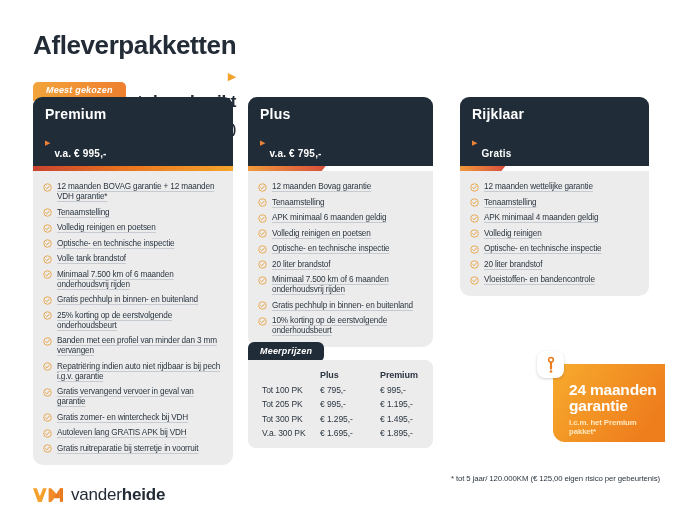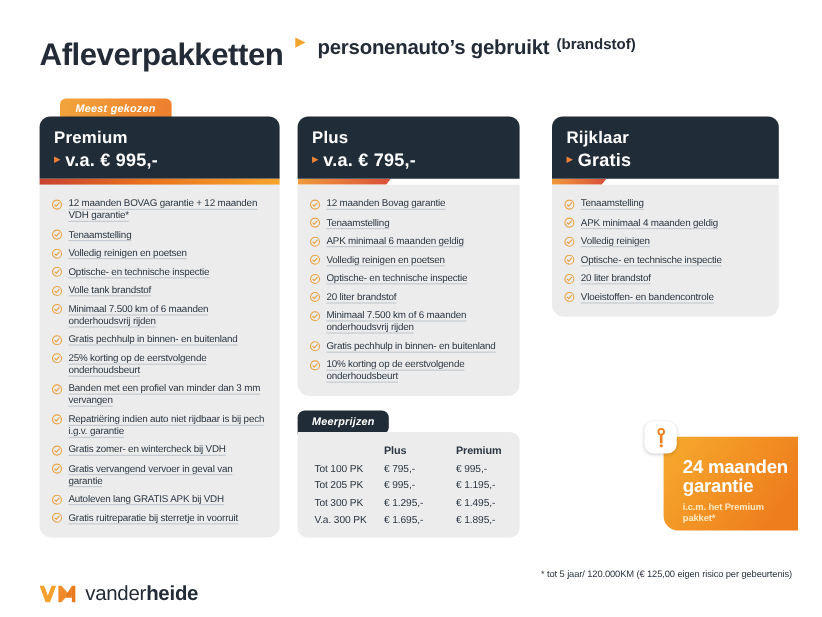--- a/index.html
+++ b/index.html
@@ -3,41 +3,41 @@
 <meta charset="utf-8">
 <style>
   html,body{margin:0;padding:0;}
   body{
     width:685px;height:514px;background:#ffffff;position:relative;overflow:hidden;
     font-family:"Liberation Sans", sans-serif;color:#2B3642;
   }
   .page{position:absolute;inset:0;}
 
   
-  .hdr{position:absolute;left:33px;top:30px;display:flex;align-items:flex-start;gap:10px;white-space:nowrap;}
+  .hdr{position:absolute;left:33px;top:30px;display:flex;align-items:flex-end;gap:10px;white-space:nowrap;flex-direction:column;}
   .hdr h1{margin:0;font-size:26px;font-weight:bold;letter-spacing:-.4px;color:#222B36;}
   .hdr .tri{color:#F2A32C;font-size:11px;line-height:1;}
   .hdr .sub{font-size:17px;font-weight:bold;color:#222B36;letter-spacing:-.2px;}
   .hdr .sub-note{font-size:12.5px;font-weight:bold;color:#222B36;margin-left:-4px;}
 
   
   .badge{
-    position:absolute;left:50px;top:82px;padding:3px 13px 6px;
+    position:absolute;left:33px;top:82px;padding:3px 13px 6px;
     background:linear-gradient(90deg,#F2A43B,#EE7F2E);
     color:#fff;font-size:9px;font-weight:bold;font-style:italic;
     border-radius:5px 5px 0 0;letter-spacing:.2px;
   }
 
   
   .card{position:absolute;top:97px;}
   .card-head{background:#202C38;border-radius:9px 9px 0 0;padding:9px 12px 7px;color:#fff;}
   .card-title{font-size:14px;font-weight:bold;letter-spacing:.2px;}
   .price-row{display:flex;align-items:center;gap:4px;margin-top:3px;}
   .arrow-sm{color:#EE8338;font-size:7px;line-height:1;}
-  .price{font-size:15px;font-weight:bold;letter-spacing:.2px;}
+  .price{font-size:10px;font-weight:bold;letter-spacing:.2px;margin-top:23px;}
   .grad-bar{height:5px;background:linear-gradient(90deg,#C8432F,#E9731F 45%,#F5A52C);}
   .grad-bar.partial{
     background:linear-gradient(90deg,#F09A3C,#D9503B);
     clip-path:polygon(0 0,100% 0,calc(100% - 4px) 100%,0 100%);
   }
   .card-body{background:#ECECEC;border-radius:0 0 10px 10px;padding:11px 9px 11px 10px;}
   ul.features{margin:0;padding:0;list-style:none;}
   .features li{display:flex;gap:5px;margin-bottom:5.5px;align-items:flex-start;}
   .features li:last-child{margin-bottom:0;}
   .features .chk{flex:0 0 auto;width:9px;height:9px;margin-top:.5px;}
@@ -173,28 +173,28 @@
               <circle cx="6" cy="6" r="5" fill="none" stroke="#E9A244" stroke-width="1.2"></circle>
               <path d="M3.7 6.3 L5.2 7.8 L8.4 4.2" fill="none" stroke="#E9A244" stroke-width="1.3" stroke-linecap="round" stroke-linejoin="round"></path>
             </svg>
             <span class="feat-txt">Repatriëring indien auto niet rijdbaar is bij pech i.g.v. garantie</span>
           </li>
           <li>
             <svg class="chk" viewBox="0 0 12 12">
               <circle cx="6" cy="6" r="5" fill="none" stroke="#E9A244" stroke-width="1.2"></circle>
               <path d="M3.7 6.3 L5.2 7.8 L8.4 4.2" fill="none" stroke="#E9A244" stroke-width="1.3" stroke-linecap="round" stroke-linejoin="round"></path>
             </svg>
+            <span class="feat-txt">Gratis vervangend vervoer in geval van garantie</span>
+          </li>
+          <li>
+            <svg class="chk" viewBox="0 0 12 12">
+              <circle cx="6" cy="6" r="5" fill="none" stroke="#E9A244" stroke-width="1.2"></circle>
+              <path d="M3.7 6.3 L5.2 7.8 L8.4 4.2" fill="none" stroke="#E9A244" stroke-width="1.3" stroke-linecap="round" stroke-linejoin="round"></path>
+            </svg>
             <span class="feat-txt">Gratis zomer- en wintercheck bij VDH</span>
-          </li>
-          <li>
-            <svg class="chk" viewBox="0 0 12 12">
-              <circle cx="6" cy="6" r="5" fill="none" stroke="#E9A244" stroke-width="1.2"></circle>
-              <path d="M3.7 6.3 L5.2 7.8 L8.4 4.2" fill="none" stroke="#E9A244" stroke-width="1.3" stroke-linecap="round" stroke-linejoin="round"></path>
-            </svg>
-            <span class="feat-txt">Gratis vervangend vervoer in geval van garantie</span>
           </li>
           <li>
             <svg class="chk" viewBox="0 0 12 12">
               <circle cx="6" cy="6" r="5" fill="none" stroke="#E9A244" stroke-width="1.2"></circle>
               <path d="M3.7 6.3 L5.2 7.8 L8.4 4.2" fill="none" stroke="#E9A244" stroke-width="1.3" stroke-linecap="round" stroke-linejoin="round"></path>
             </svg>
             <span class="feat-txt">Autoleven lang GRATIS APK bij VDH</span>
           </li>
           <li>
             <svg class="chk" viewBox="0 0 12 12">
@@ -289,20 +289,27 @@
     <div class="card-head">
       <div class="card-title">Rijklaar</div>
       <div class="price-row">
         <span class="arrow-sm">▶</span>
         <span class="price">Gratis</span>
       </div>
     </div>
     <div class="grad-bar partial" style="width:24%;"></div>
     <div class="card-body spaced-first">
       <ul class="features">
+          <li>
+            <svg class="chk" viewBox="0 0 12 12">
+              <circle cx="6" cy="6" r="5" fill="none" stroke="#E9A244" stroke-width="1.2"></circle>
+              <path d="M3.7 6.3 L5.2 7.8 L8.4 4.2" fill="none" stroke="#E9A244" stroke-width="1.3" stroke-linecap="round" stroke-linejoin="round"></path>
+            </svg>
+            <span class="feat-txt">12 maanden wettelijke garantie</span>
+          </li>
           <li>
             <svg class="chk" viewBox="0 0 12 12">
               <circle cx="6" cy="6" r="5" fill="none" stroke="#E9A244" stroke-width="1.2"></circle>
               <path d="M3.7 6.3 L5.2 7.8 L8.4 4.2" fill="none" stroke="#E9A244" stroke-width="1.3" stroke-linecap="round" stroke-linejoin="round"></path>
             </svg>
             <span class="feat-txt">Tenaamstelling</span>
           </li>
           <li>
             <svg class="chk" viewBox="0 0 12 12">
               <circle cx="6" cy="6" r="5" fill="none" stroke="#E9A244" stroke-width="1.2"></circle>

